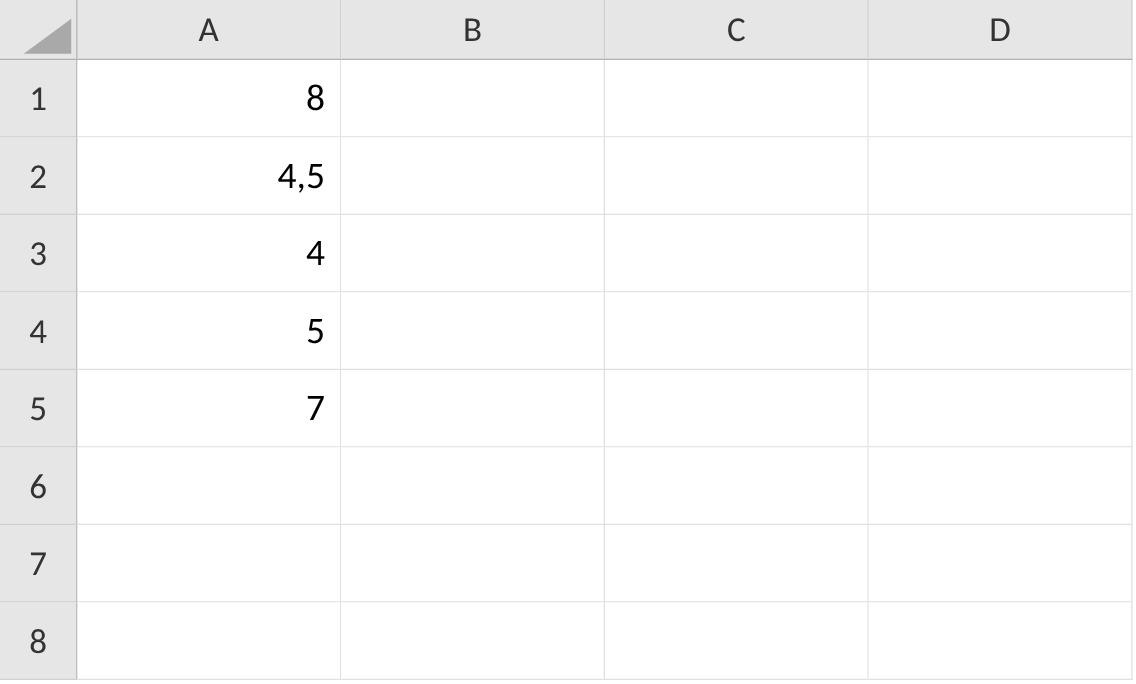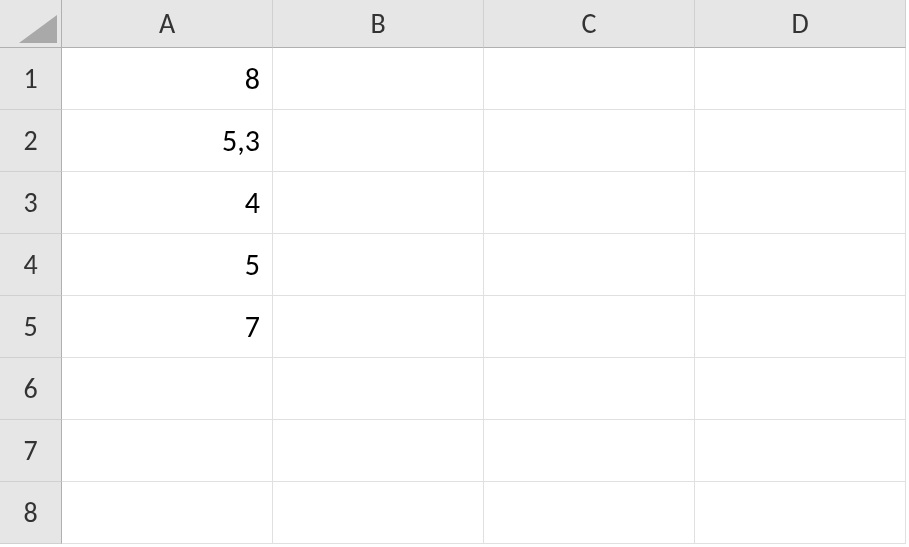--- a/index.html
+++ b/index.html
@@ -78,21 +78,21 @@
   <div class="col-header">C</div>
   <div class="col-header">D</div>
 
   <div class="row-header">1</div>
   <div class="cell">8</div>
   <div class="cell"></div>
   <div class="cell"></div>
   <div class="cell"></div>
 
   <div class="row-header">2</div>
-  <div class="cell">5,3</div>
+  <div class="cell">4,5</div>
   <div class="cell"></div>
   <div class="cell"></div>
   <div class="cell"></div>
 
   <div class="row-header">3</div>
   <div class="cell">4</div>
   <div class="cell"></div>
   <div class="cell"></div>
   <div class="cell"></div>
 

